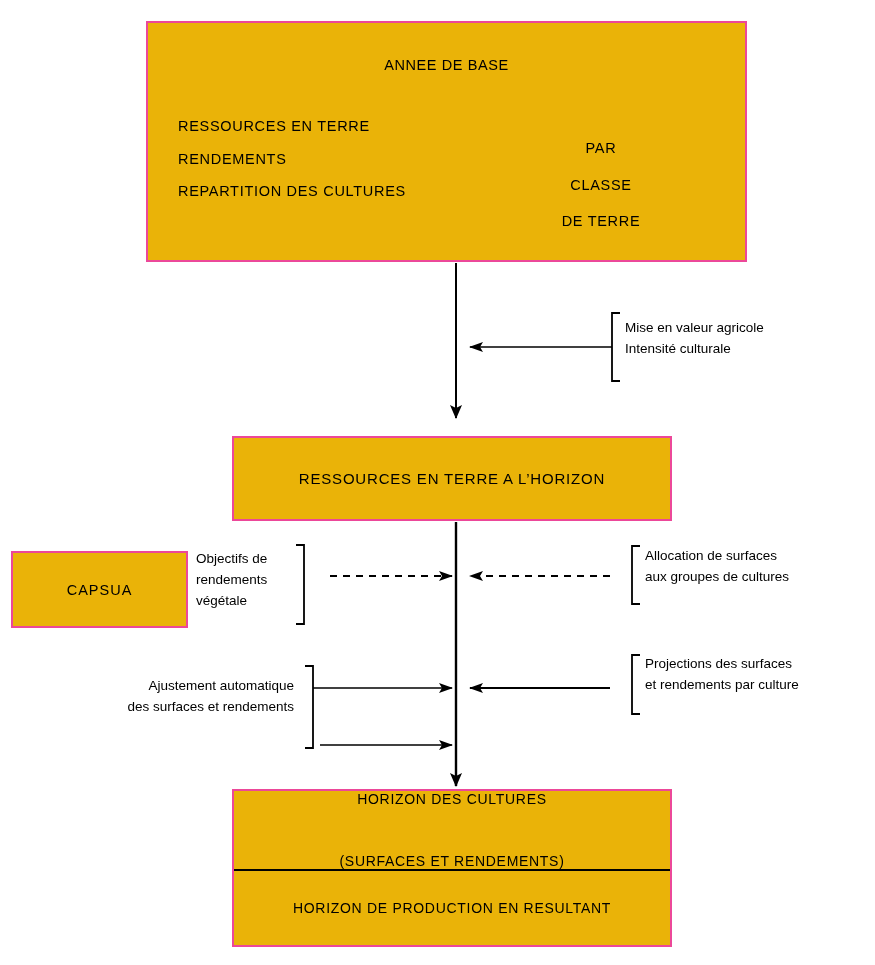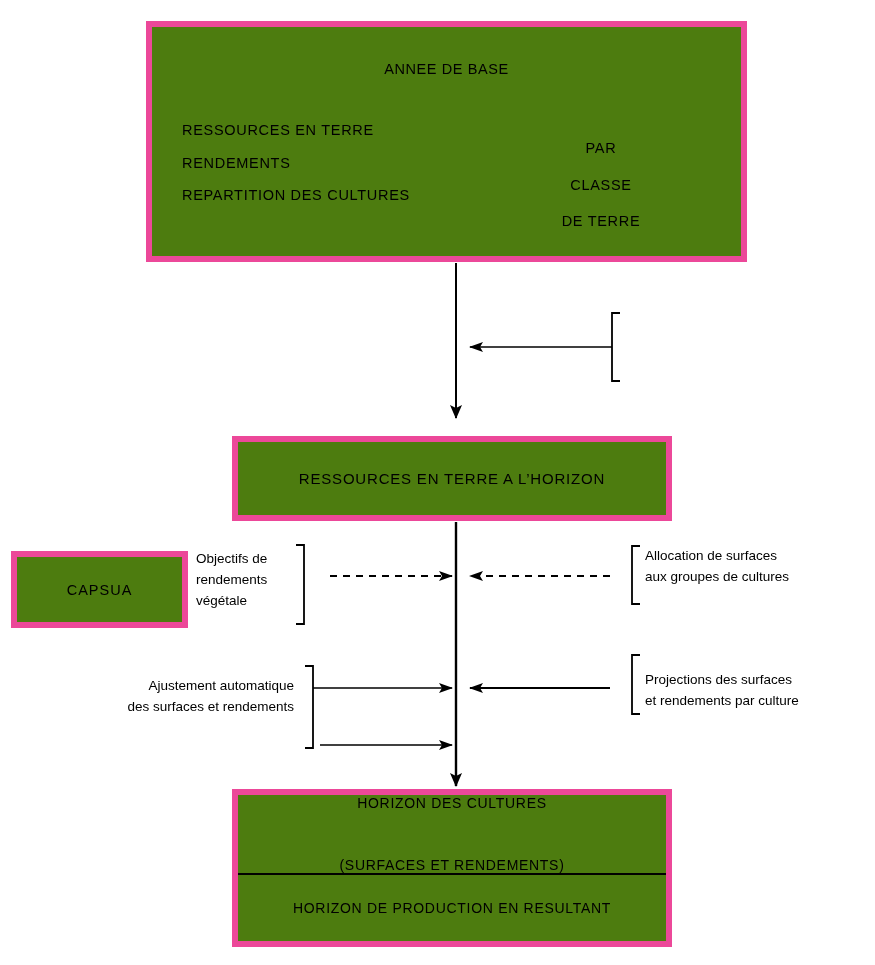--- a/index.html
+++ b/index.html
@@ -20,22 +20,22 @@
     position: absolute;
     left: 0;
     top: 0;
     width: 875px;
     height: 965px;
     pointer-events: none;
   }
   .node {
     position: absolute;
     box-sizing: border-box;
-    border: 6px solid #ec4899;
-    background: #4d7c0f;
+    border: 2px solid #ec4899;
+    background: #eab308;
     display: flex;
     flex-direction: column;
   }
   .cap-text {
     text-align: center;
     letter-spacing: 0.6px;
     font-size: 14.5px;
     line-height: 1.15;
   }
   .upper-band {
@@ -182,20 +182,24 @@
         <span class="line-left cap-text" style="text-align:left;">REPARTITION DES CULTURES</span>
       </div>
       <div class="lower-right">
         <span class="line-right cap-text">PAR</span>
         <span class="line-right cap-text">CLASSE</span>
         <span class="line-right cap-text">DE TERRE</span>
       </div>
     </div>
   </div>
 
+  <div class="annot" style="left:625px; top:318px;">
+    <span class="ln">Mise en valeur agricole</span>
+    <span class="ln">Intensité culturale</span>
+  </div>
 
   <div class="node" style="left:232px; top:436px; width:440px; height:85px;">
     <div class="box2-label">RESSOURCES EN TERRE A L’HORIZON</div>
   </div>
 
   <div class="node" style="left:11px; top:551px; width:177px; height:77px;">
     <div class="capsua-inner">CAPSUA</div>
   </div>
 
   <div class="annot center-col" style="left:196px; top:549px; width:100px;">
@@ -207,21 +211,21 @@
   <div class="annot" style="left:645px; top:546px;">
     <span class="ln">Allocation de surfaces</span>
     <span class="ln">aux groupes de cultures</span>
   </div>
 
   <div class="annot right-align" style="left:70px; top:676px; width:224px;">
     <span class="ln">Ajustement automatique</span>
     <span class="ln">des surfaces et rendements</span>
   </div>
 
-  <div class="annot" style="left:645px; top:654px;margin-top:16px;">
+  <div class="annot" style="left:645px; top:654px;">
     <span class="ln">Projections des surfaces</span>
     <span class="ln">et rendements par culture</span>
   </div>
 
   <div class="node" style="left:232px; top:789px; width:440px; height:158px;">
     <div class="box4-top">
       <span class="b4-line cap-text">HORIZON DES CULTURES</span>
       <span class="b4-line cap-text">(SURFACES ET RENDEMENTS)</span>
     </div>
     <div class="box4-bottom">

